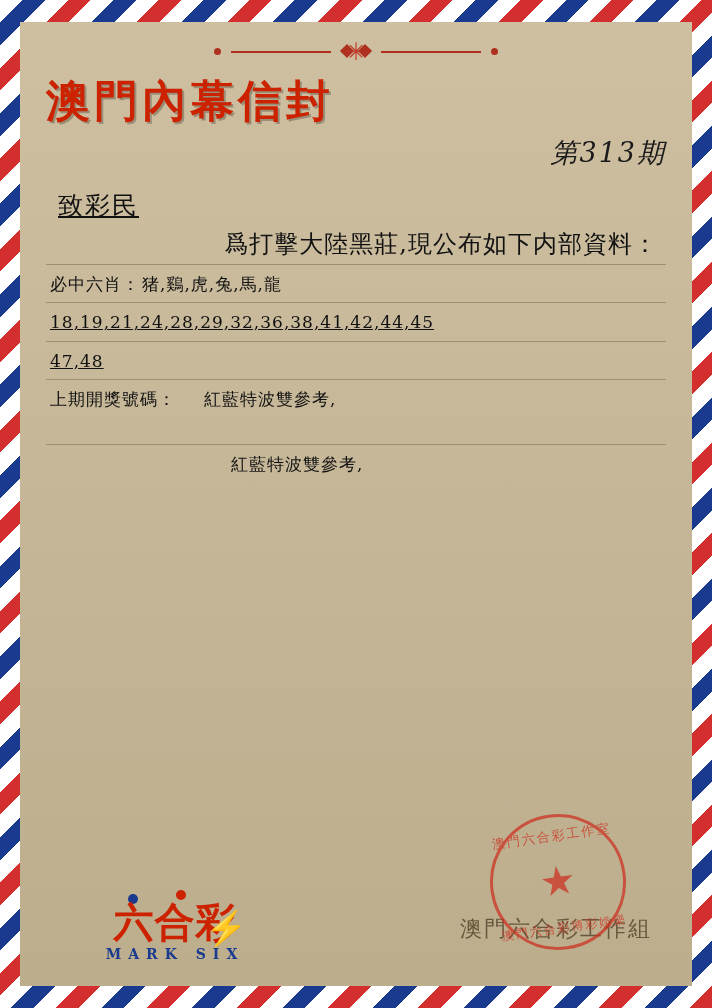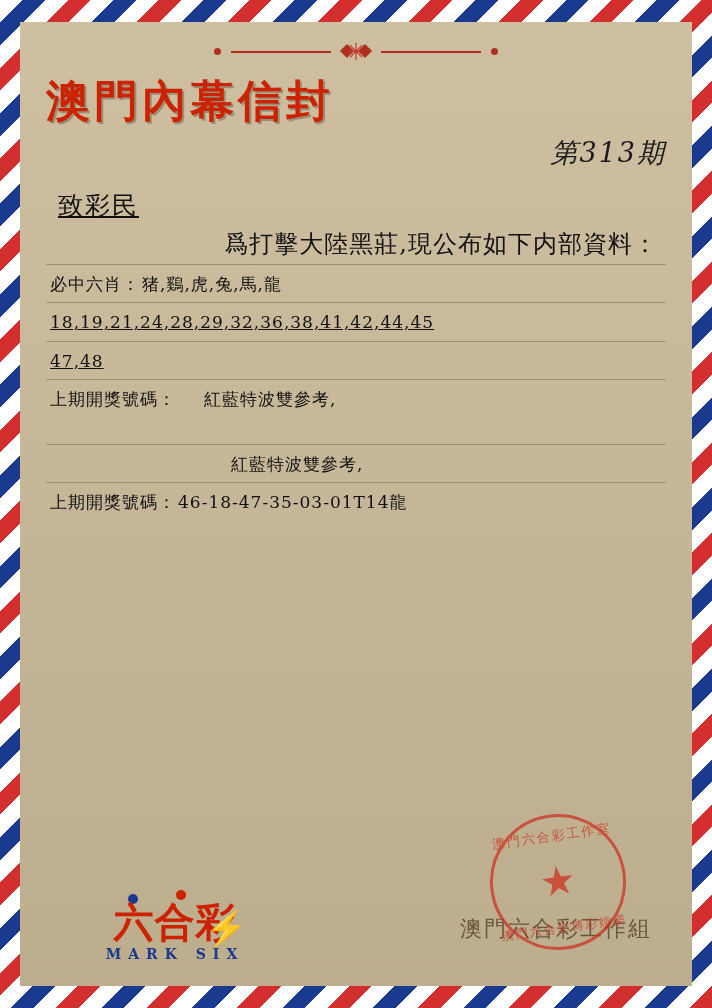--- a/index.html
+++ b/index.html
@@ -268,23 +268,20 @@
       <span class="lbl">上期開獎號碼：</span><span class="poem-body">紅藍特波雙參考,</span>
     </div>
 
     <div class="row poem-line">
       <span>紅藍特波雙參考,</span>
     </div>
 
 
 
 
-    <div class="row">
-      <span class="lbl">上期開獎號碼：</span><span class="nums">46-18-47-35-03-01T14龍</span>
-    </div>
 
     <div class="footer">
 
       <div class="logo">
         <span class="logo-dot blue"></span>
         <span class="logo-dot red"></span>
         <span class="logo-bolt">⚡</span>
         <div class="logo-main">六合彩</div>
         <div class="logo-sub">MARK SIX</div>
       </div>

